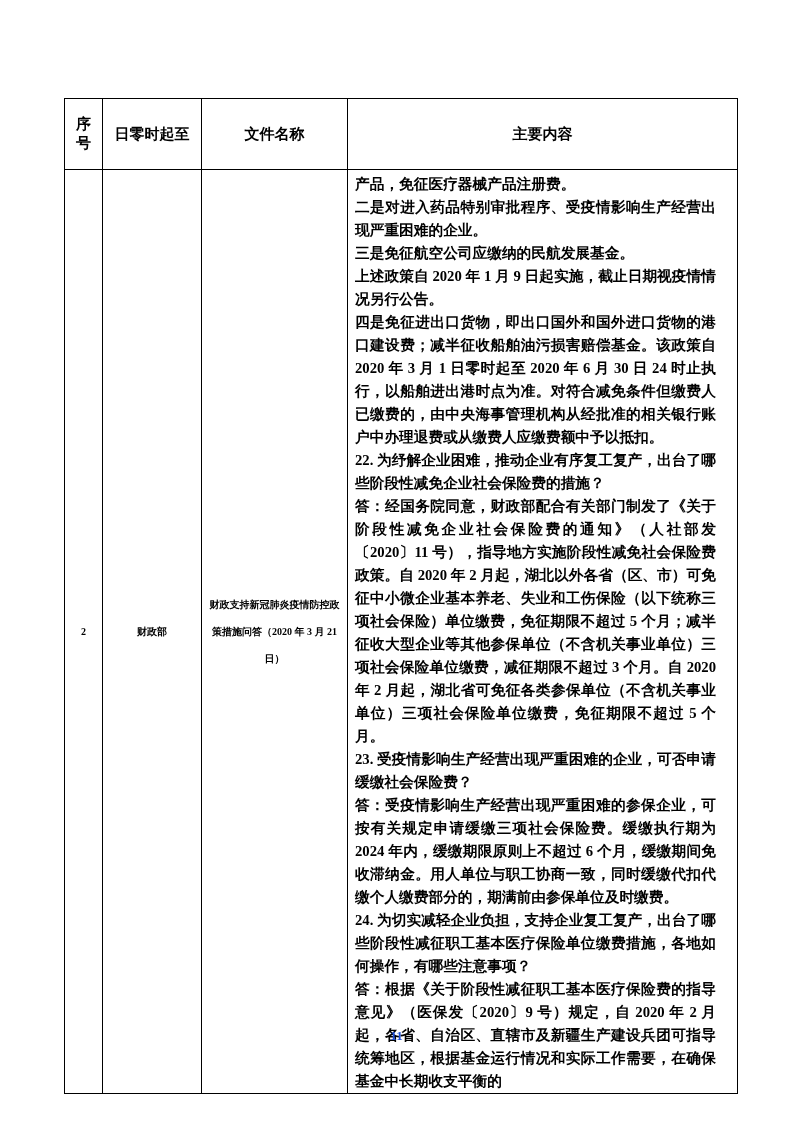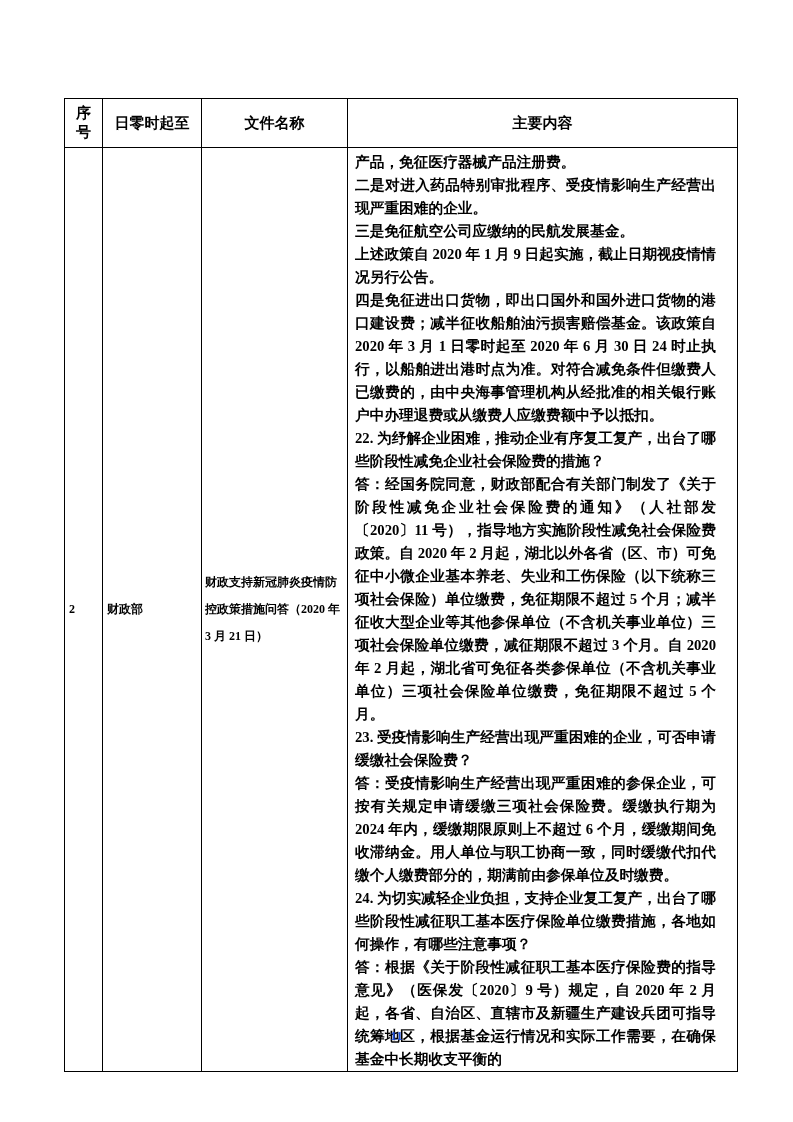--- a/index.html
+++ b/index.html
@@ -40,28 +40,28 @@
   th.h-cell {
     font-size: 15px;
     text-align: center;
     vertical-align: middle;
     padding: 2px;
     font-weight: 700;
   }
   th.h-cell .narrow {
     display: block;
     width: 17px;
-    margin: 3px auto;
+    margin: 14px auto;
     line-height: 19px;
     font-family: Liberation Serif, serif;
   }
   td.c-index, td.c-agency, td.c-doc {
-    text-align: left;
+    text-align: center;
     vertical-align: middle;
-    font-size: 12px;
+    font-size: 10px;
     padding: 2px 4px;
     line-height: 27px;
   }
   td.c-doc {
     padding: 2px 3px;
   }
   td.c-content {
     vertical-align: top;
     padding: 3px 21px 0 7px;
     font-size: 14.7px;

